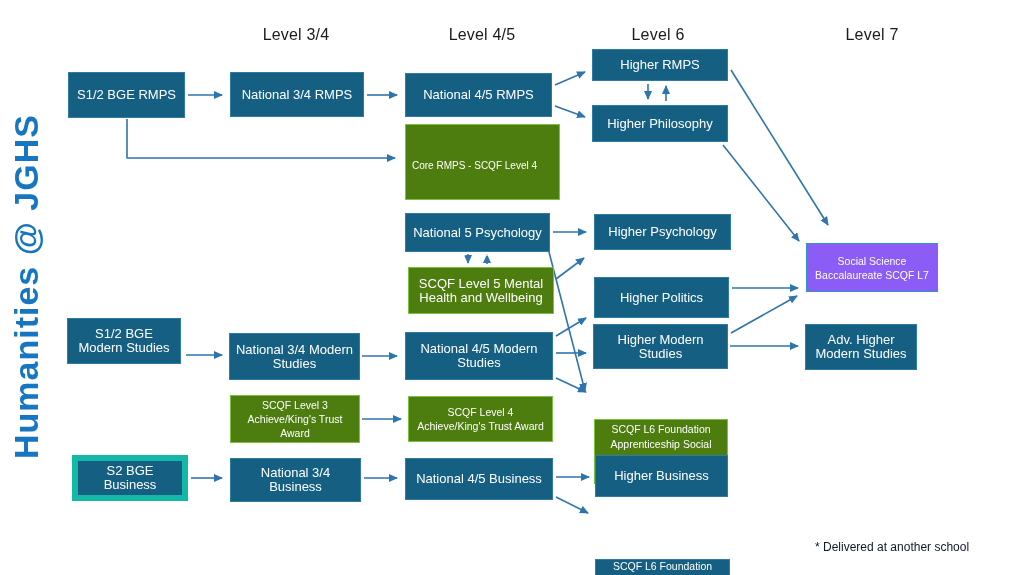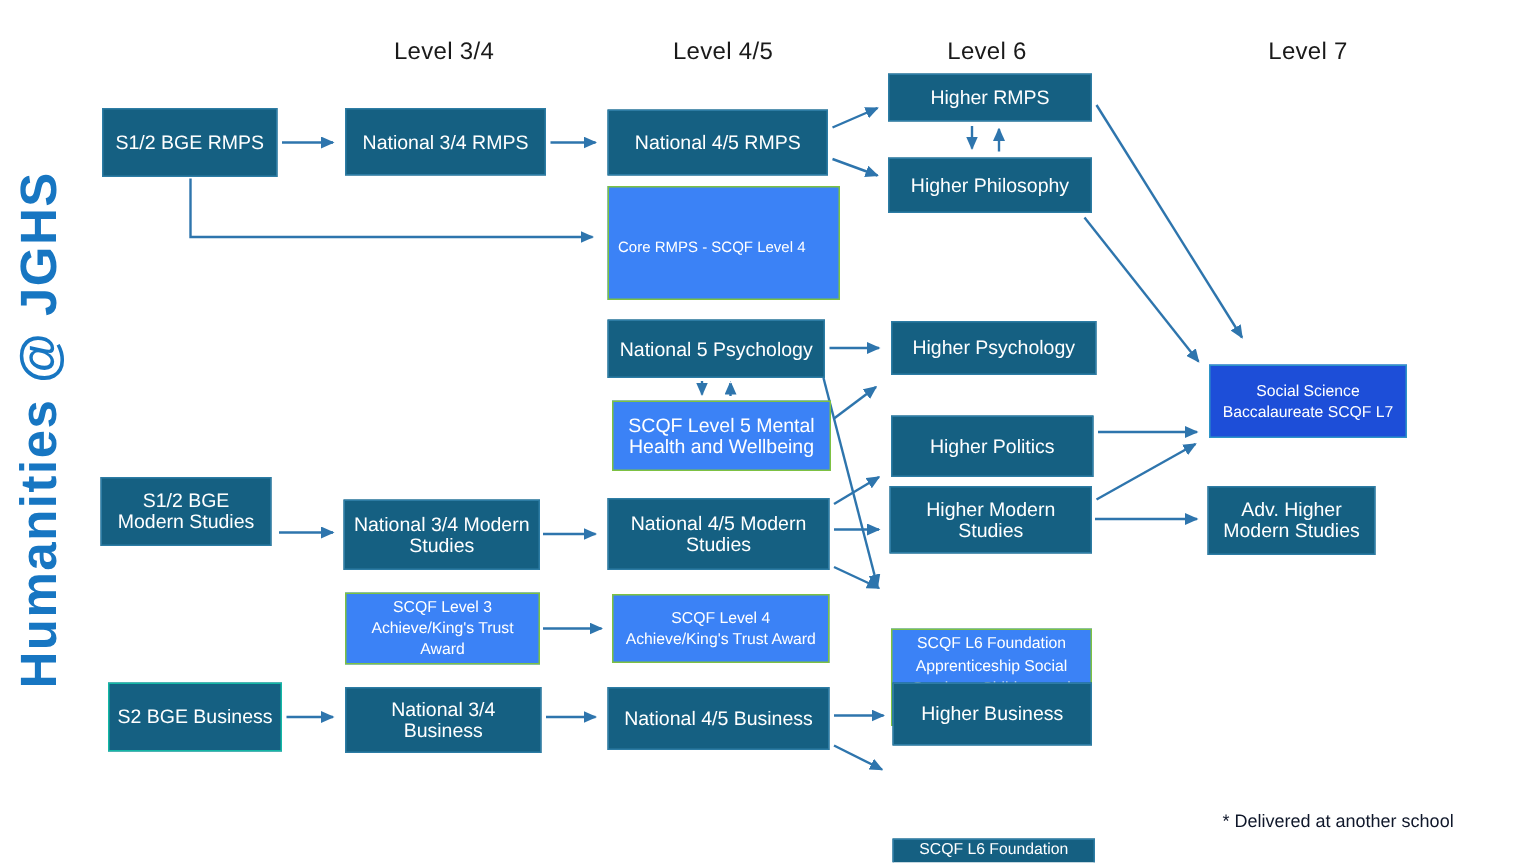--- a/index.html
+++ b/index.html
@@ -22,23 +22,23 @@
     color:#1776c2;font-size:34px;font-weight:bold;letter-spacing:1px;
     text-align:center;line-height:52px;white-space:nowrap;
   }
   
   .node{
     display:flex;align-items:center;justify-content:center;
     text-align:center;color:#ffffff;font-size:13px;line-height:14px;
     padding:2px 4px;
   }
   .dark{background:#156082;border:1px solid #2d7ca4;}
-  .green{background:#3b82f6;border:1px solid #7dc142;}
-  .lightblue{background:#1d4ed8;border:1px solid #2e95c8;font-size:10.5px;}
-  .lightborder{border:1px solid #14b8a6;}
+  .green{background:#4d7c0f;border:1px solid #7dc142;}
+  .lightblue{background:#8b5cf6;border:1px solid #2e95c8;font-size:10.5px;}
+  .lightborder{border:6px solid #14b8a6;}
   .clip{overflow:hidden;font-size:10.5px;line-height:15px;padding:0 3px;margin-top:46px;}
   .small{font-size:10.5px;line-height:14px;}
   
   .leftlines{
     display:block;text-align:left;font-size:10px;line-height:14.5px;
     padding:5px 6px;white-space:pre-wrap;
   }
   
   #footnote{left:815px;top:540px;color:#0f172a;font-size:12px;white-space:nowrap;}
 </style>

